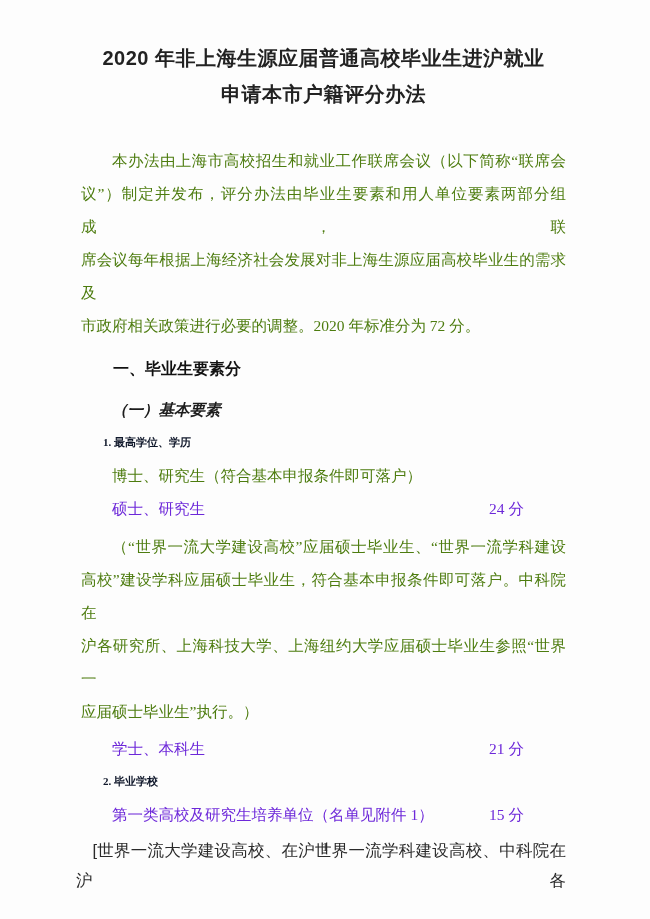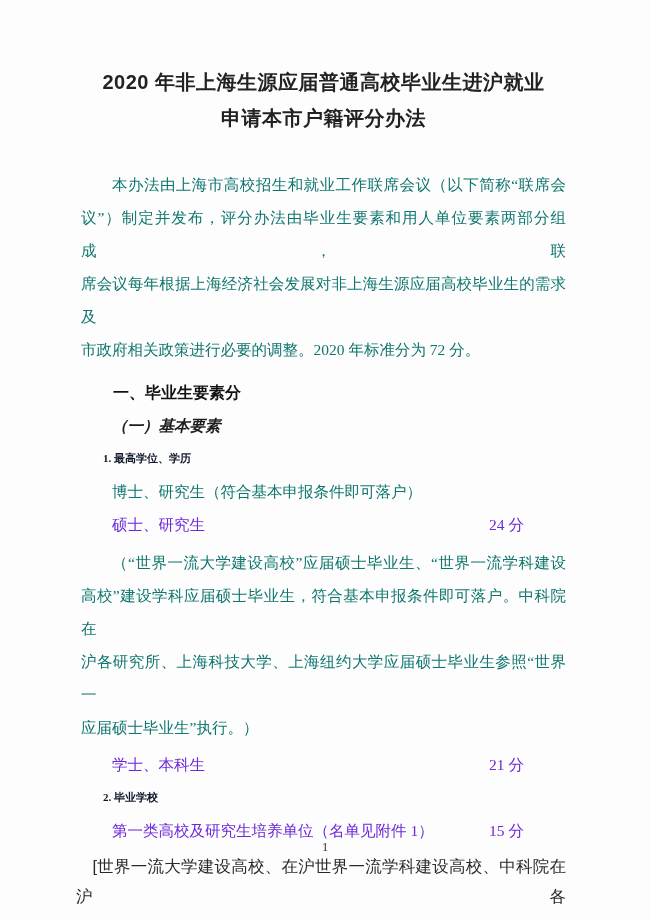--- a/index.html
+++ b/index.html
@@ -13,37 +13,37 @@
     color: #2e2e2e;
     overflow: hidden;
   }
   .content {
     position: absolute;
     left: 81px;
     top: 0;
     width: 485px;
   }
   
-  .title-block { padding-top: 64px; }
+  .title-block { padding-top: 40px; }
   .title-line {
     text-align: center;
     font-family: "Liberation Sans", "DejaVu Sans", sans-serif;
     font-weight: 600;
     font-size: 20px;
     line-height: 36px;
     color: #222;
     letter-spacing: 0.5px;
   }
   
   .para { margin: 0; }
   .intro { margin-top: 32px; }
   .bline {
     font-size: 15.5px;
     line-height: 33px;
-    color: #0f766e;
+    color: #4d7c0f;
   }
   .jline { text-align: justify; text-align-last: justify; }
   .indent2 { text-indent: 2em; }
   .indent1 { text-indent: 1em; }
   
   .h-sec {
     margin-top: 10px;
     font-family: Liberation Serif, serif;
     font-weight: 700;
     font-size: 16px;
@@ -51,20 +51,21 @@
     text-indent: 2em;
     color: #111;
   }
   .h-sub {
     font-style: italic;
     font-weight: 600;
     font-size: 15.5px;
     line-height: 33px;
     text-indent: 2em;
     color: #1c1c1c;
+    margin-top: 8px;
   }
   .h-num {
     font-weight: 700;
     font-size: 11px;
     line-height: 33px;
     text-indent: 2em;
     color: #0f172a;
   }
   
   .score-row {

